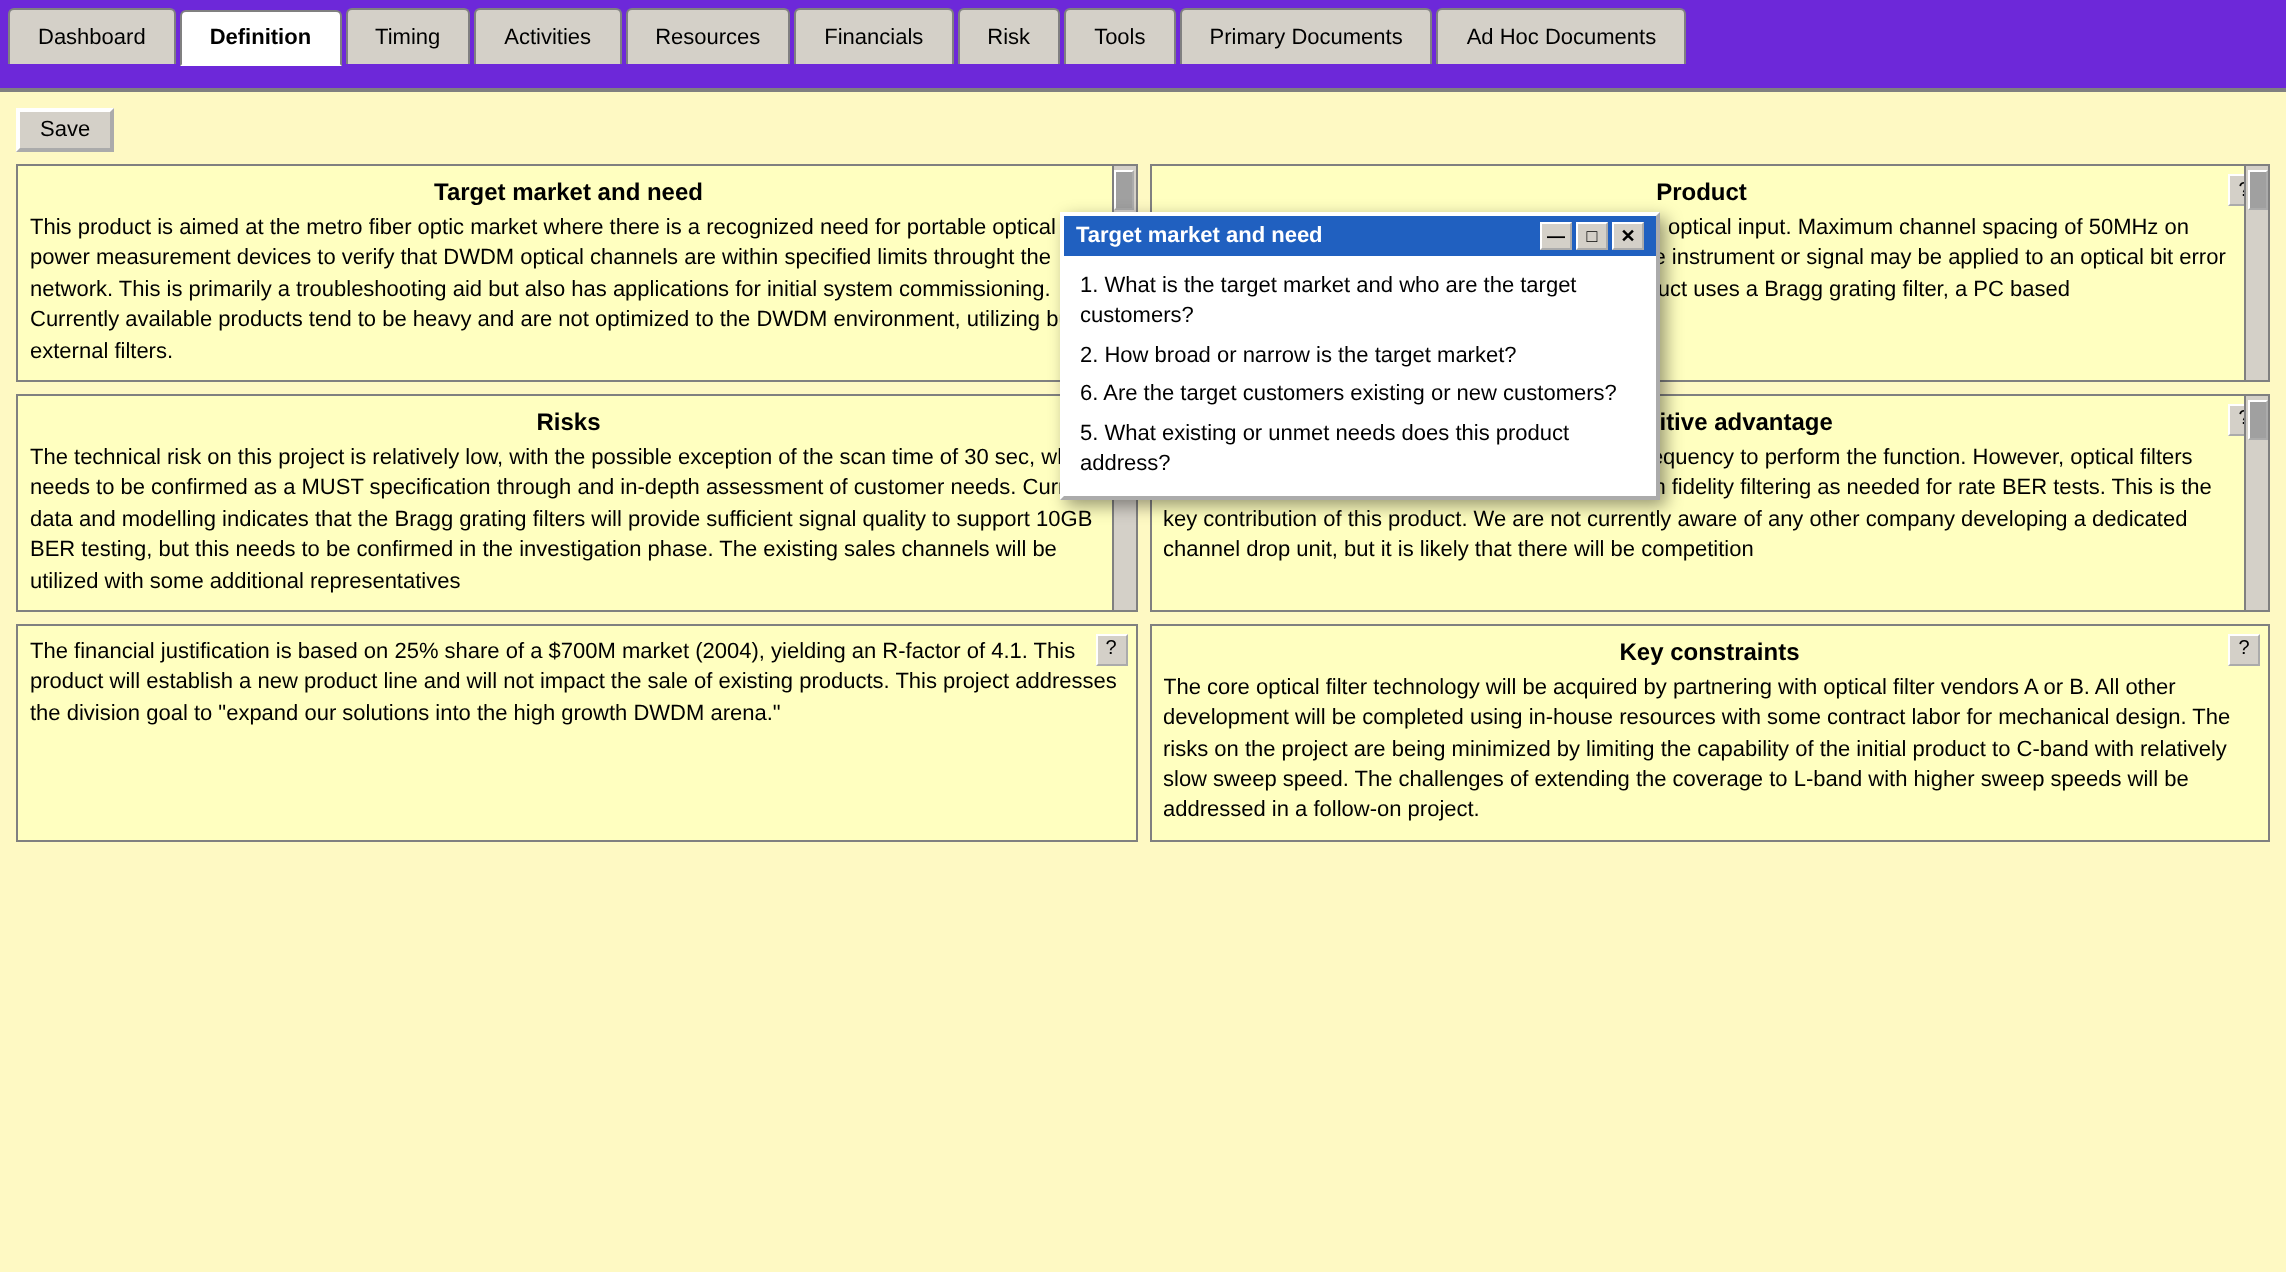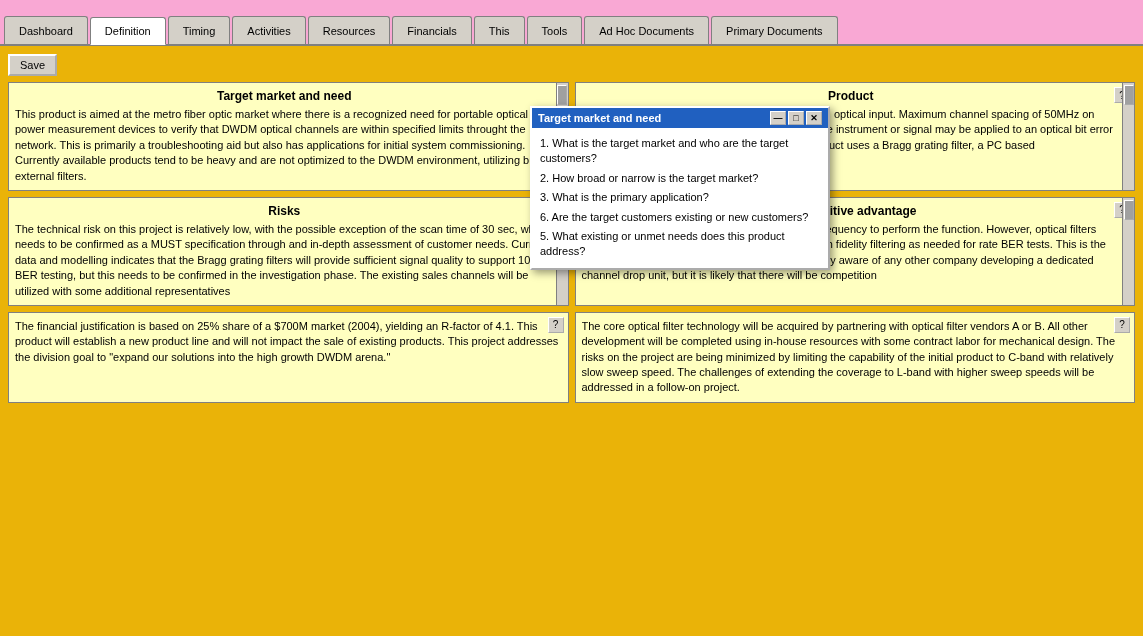--- a/index.html
+++ b/index.html
@@ -7,50 +7,50 @@
       font-family: Arial, sans-serif;
       font-size: 11px;
       background: #c0c0c0;
       width: 1143px;
       height: 636px;
       overflow: hidden;
     }
     
     .tab-bar {
       display: flex;
-      align-items: flex-end;
-      background: #f9a8d4;
+      align-items: flex-start;
+      background: #6d28d9;
       border-bottom: 2px solid #808080;
       padding: 4px 4px 0 4px;
       height: 46px;
     }
     .tab {
       padding: 5px 14px;
       border: 1px solid #808080;
       border-bottom: none;
       background: #d4d0c8;
       cursor: pointer;
       margin-right: 2px;
       font-size: 11px;
       height: 28px;
       display: flex;
       align-items: center;
       border-radius: 3px 3px 0 0;
     }
     .tab.active {
       background: #fff;
-      font-weight: normal;
+      font-weight: bold;
       border-bottom: 1px solid #fff;
       z-index: 1;
       position: relative;
       top: 1px;
     }
     
     .main-content {
-      background: #eab308;
+      background: #fef9c3;
       padding: 8px;
       height: calc(636px - 46px);
       position: relative;
     }
     
     .save-btn {
       background: #d4d0c8;
       border: 2px outset #fff;
       padding: 3px 10px;
       cursor: pointer;
@@ -198,30 +198,30 @@
   <div class="tab">
     <span>Activities</span>
   </div>
   <div class="tab">
     <span>Resources</span>
   </div>
   <div class="tab">
     <span>Financials</span>
   </div>
   <div class="tab">
-    <span>This</span>
+    <span>Risk</span>
   </div>
   <div class="tab">
     <span>Tools</span>
   </div>
   <div class="tab">
+    <span>Primary Documents</span>
+  </div>
+  <div class="tab">
     <span>Ad Hoc Documents</span>
-  </div>
-  <div class="tab">
-    <span>Primary Documents</span>
   </div>
 </div>
 
 <div class="main-content">
   <button class="save-btn">Save</button>
 
   
   <div class="top-row">
 
     <div class="panel" style="padding-right: 14px;">
@@ -275,38 +275,38 @@
   <div class="bot-row">
 
     <div class="panel">
       <div class="panel-help">?</div>
       <div class="panel-scroll-tall">
         <div class="panel-text">The financial justification is based on 25% share of a $700M market (2004), yielding an R-factor of 4.1.  This product will establish a new product line and will not impact the sale of existing products.  This project addresses the division goal to "expand our solutions into the high growth DWDM arena."</div>
       </div>
     </div>
 
     <div class="panel">
+      <div class="panel-title">Key constraints</div>
       <div class="panel-help">?</div>
       <div class="panel-scroll-tall">
         <div class="panel-text">The core optical filter technology will be acquired by partnering with optical filter vendors A or B.  All other development will be completed using in-house resources with some contract labor for mechanical design.  The risks on the project are being minimized by limiting the capability of the initial product to C-band with relatively slow sweep speed.  The challenges of extending the coverage to L-band with higher sweep speeds will be addressed in a follow-on project.</div>
       </div>
     </div>
   </div>
 
   
   <div class="popup-overlay">
     <div class="popup-titlebar">
       <span class="popup-title-text">Target market and need</span>
       <div class="popup-controls">
         <div class="popup-btn">—</div>
         <div class="popup-btn">□</div>
         <div class="popup-btn">✕</div>
       </div>
     </div>
     <div class="popup-content">
       <div class="panel-text" style="font-family: Arial, sans-serif; font-size: 11px;">1. What is the target market and who are the target customers?</div>
       <div class="panel-text" style="font-family: Arial, sans-serif; font-size: 11px; margin-top: 4px;">2. How broad or narrow is the target market?</div>
-      <div class="panel-text" style="font-family: Arial, sans-serif; font-size: 11px; margin-top: 4px;">3. What is the primary application?</div>
       <div class="panel-text" style="font-family: Arial, sans-serif; font-size: 11px; margin-top: 4px;">6. Are the target customers existing or new customers?</div>
       <div class="panel-text" style="font-family: Arial, sans-serif; font-size: 11px; margin-top: 4px;">5. What existing or unmet needs does this product address?</div>
     </div>
   </div>
 </div>
 
 </body></html>

